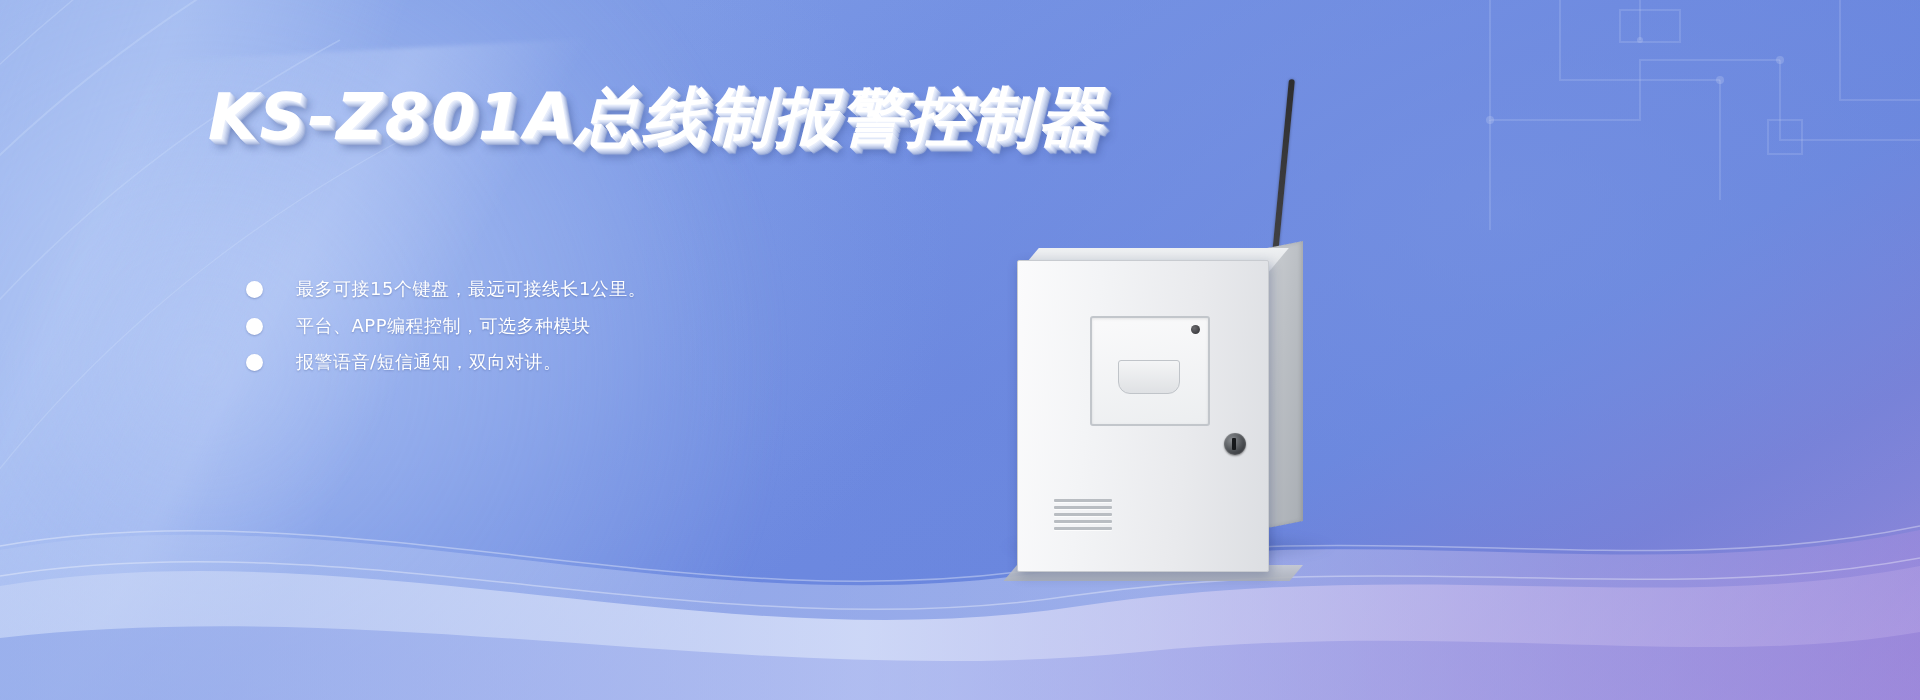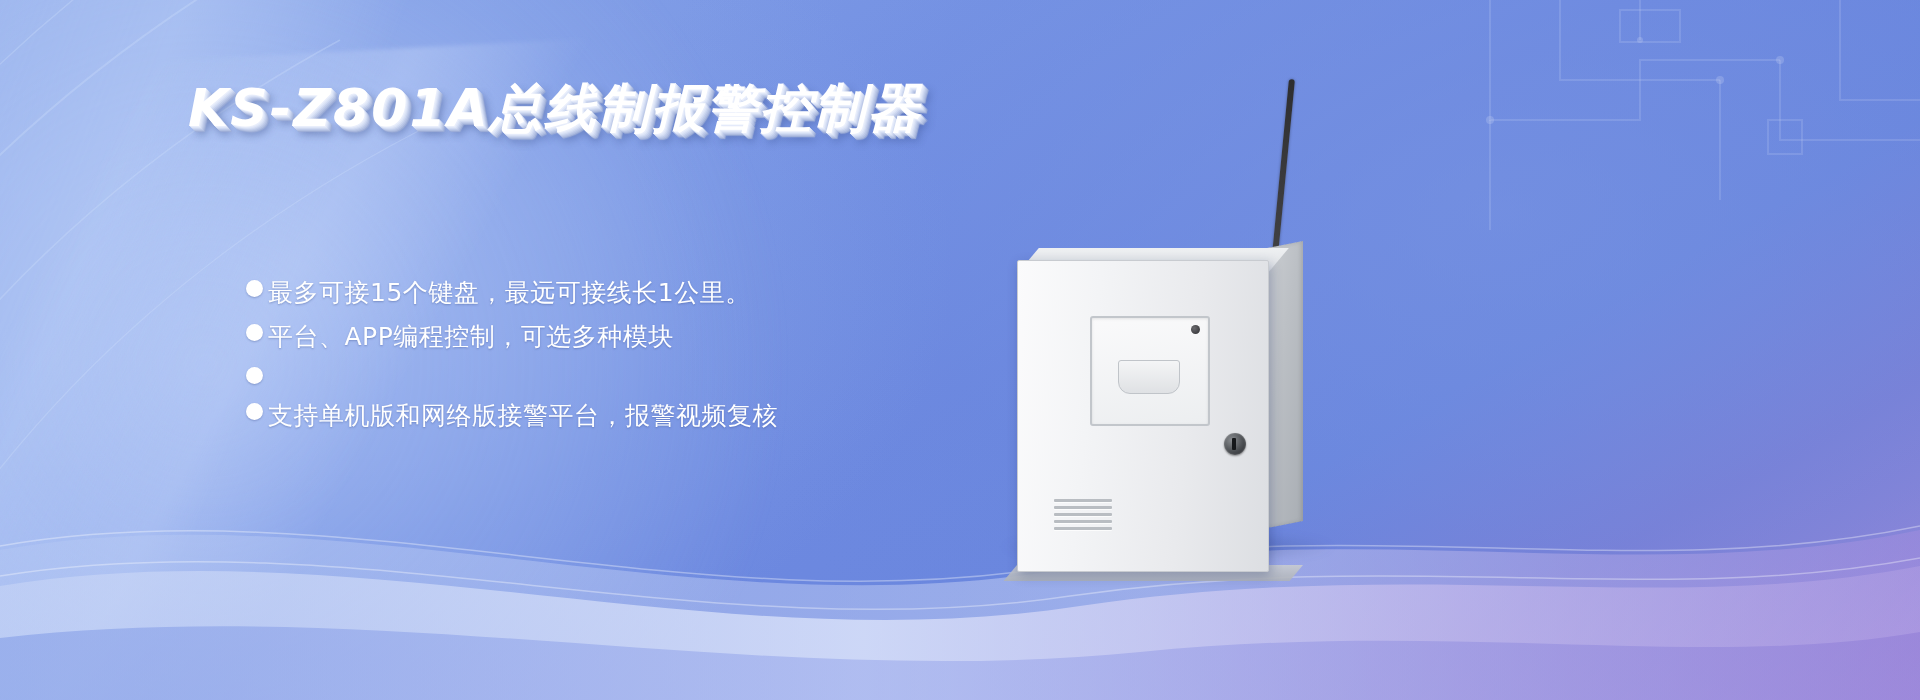--- a/index.html
+++ b/index.html
@@ -32,38 +32,39 @@
     background:linear-gradient(122deg, rgba(215,228,254,0.0) 30%, rgba(215,228,254,0.30) 48%, rgba(215,228,254,0.0) 60%);
     transform:rotate(-3deg);filter:blur(2px);
   }
   .arcs{position:absolute;left:-520px;top:-340px;width:1500px;height:1500px;pointer-events:none;}
   
   .circuit{position:absolute;right:0;top:0;width:900px;height:340px;pointer-events:none;opacity:.55;}
   
   .waves{position:absolute;left:0;bottom:0;width:1920px;height:330px;pointer-events:none;}
   
   #title{
-    position:absolute;left:188px;top:74px;
-    font-size:52px;font-weight:bold;font-style:italic;
+    position:absolute;left:208px;top:74px;
+    font-size:64px;font-weight:bold;font-style:italic;
     letter-spacing:2px;white-space:nowrap;color:#ffffff;
     font-family:"DejaVu Sans","Liberation Sans",sans-serif;
     text-shadow:
       1px 1px 0 #e9eefb, 2px 2px 0 #dde5f7, 3px 3px 0 #cfd9f1,
       4px 4px 0 #bfcbe9, 5px 5px 0 #b0bee1, 6px 6px 1px #9fafd8,
       7px 8px 8px rgba(40,60,120,0.45);
     text-align: right;
   }
   
   #features{position:absolute;left:246px;top:280px;}
   .feature{
-    display:flex;align-items:flex-start;
-    color:#ffffff;font-size:25px;line-height:1;
+    display:flex;align-items:flex-end;
+    color:#ffffff;font-size:18px;line-height:1;
     margin-bottom:18.5px;white-space:nowrap;
     font-family:"DejaVu Sans","Liberation Sans",sans-serif;
     text-shadow:0 1px 2px rgba(40,60,120,0.35);
+    gap:28px;
   }
   .bullet{
     width:17px;height:17px;border-radius:50%;background:#ffffff;
     margin-right:5px;flex:0 0 auto;
     box-shadow:0 1px 2px rgba(40,60,120,0.30);
   }
   .feature-text{letter-spacing:.5px;}
   
   #product{position:absolute;left:955px;top:60px;width:420px;height:520px;}
   #antenna{
@@ -202,24 +203,21 @@
     <div class="feature">
       <span class="bullet"></span>
       <span class="feature-text">最多可接15个键盘，最远可接线长1公里。</span>
     </div>
     <div class="feature">
       <span class="bullet"></span>
       <span class="feature-text">平台、APP编程控制，可选多种模块</span>
     </div>
     <div class="feature">
       <span class="bullet"></span>
-    </div>
-    <div class="feature">
-      <span class="bullet"></span>
-      <span class="feature-text">支持单机版和网络版接警平台，报警视频复核</span>
+      <span class="feature-text">报警语音/短信通知，双向对讲。</span>
     </div>
   </div>
 
   <div id="product">
     <div id="antenna"></div>
     <div id="box-shadow-ground"></div>
     <div id="box-side"></div>
     <div id="box-top"></div>
     <div id="box-bottom"></div>
     <div id="box-face">

